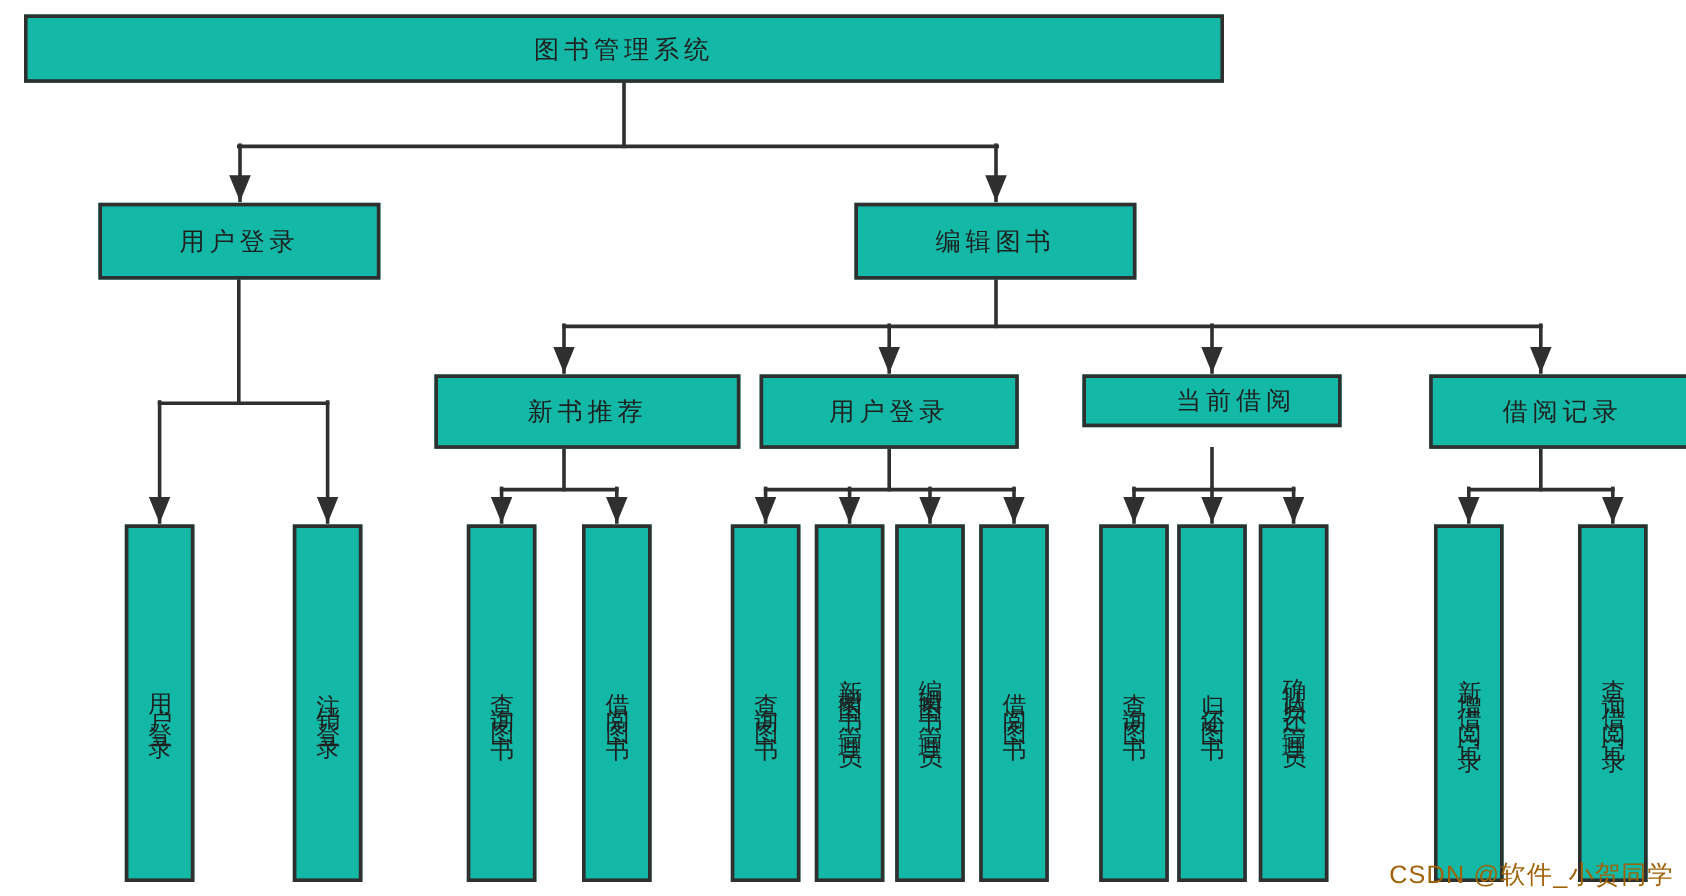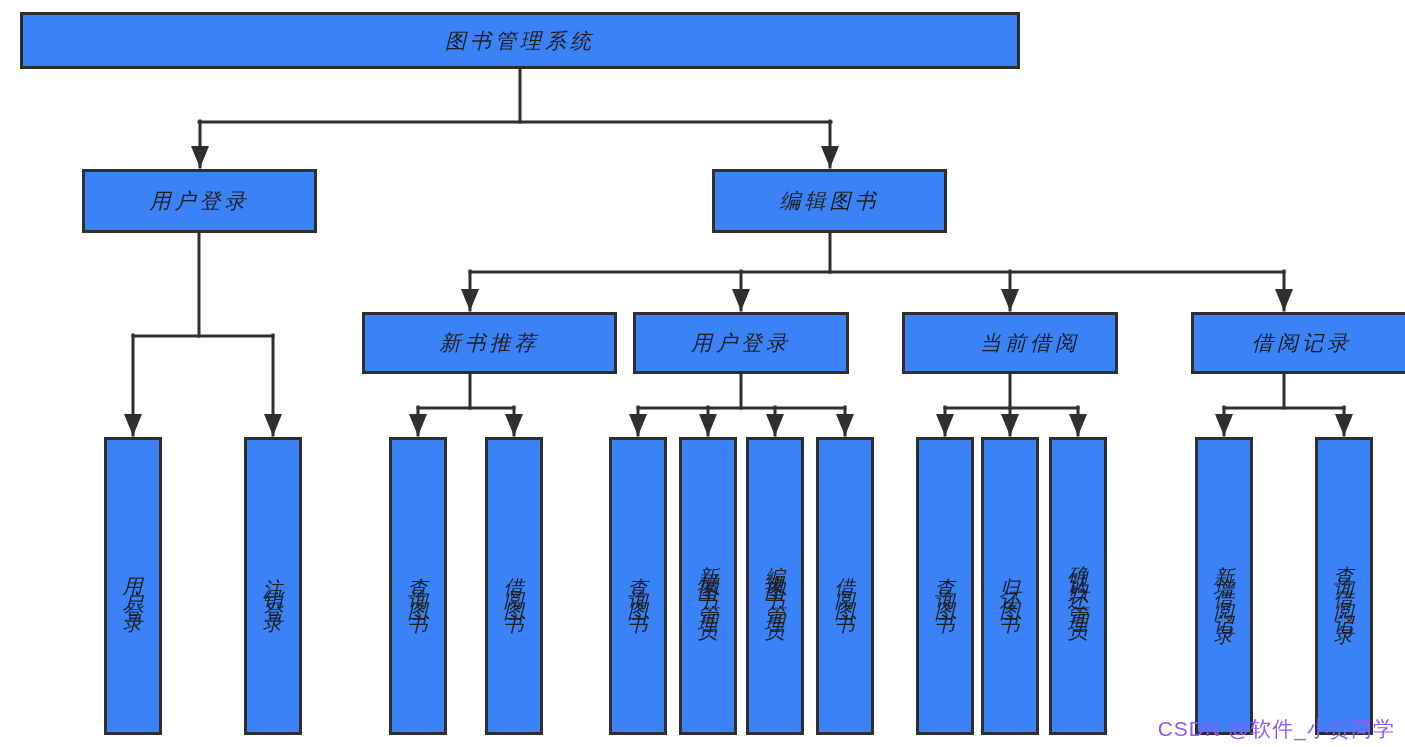--- a/index.html
+++ b/index.html
@@ -14,26 +14,25 @@
   }
   .connectors {
     position: absolute;
     left: 0; top: 0;
     width: 1405px; height: 747px;
   }
   .box {
     position: absolute;
     box-sizing: border-box;
     border: 3px solid #2f2f2f;
-    background: #3b82f6;
+    background: #14b8a6;
     display: flex;
     align-items: center;
     justify-content: center;
     z-index: 2;
-    font-style: italic;
   }
   .h-label {
     font-size: 21px;
     letter-spacing: 4px;
     white-space: nowrap;
     color: #1f1f1f;
   }
   .leaf .v-label {
     writing-mode: vertical-rl;
     text-orientation: mixed;
@@ -43,21 +42,21 @@
     color: #1f1f1f;
     white-space: nowrap;
   }
   .leaf.long .v-label { letter-spacing: 8px; }
   .watermark {
     position: absolute;
     right: 10px;
     bottom: 4px;
     font-size: 21px;
     letter-spacing: 1px;
-    color: #8b5cf6;
+    color: #a16207;
     white-space: nowrap;
     z-index: 6;
   }
 </style>
 </head>
 <body>
 
 <div class="stage">
 
   <svg class="connectors" viewBox="0 0 1405 747" xmlns="http://www.w3.org/2000/svg">
@@ -120,21 +119,21 @@
   <div class="box" style="left:712px; top:169px; width:235px; height:64px;">
     <span class="h-label">编辑图书</span>
   </div>
 
   <div class="box" style="left:362px; top:312px; width:255px; height:62px;">
     <span class="h-label">新书推荐</span>
   </div>
   <div class="box" style="left:633px; top:312px; width:216px; height:62px;">
     <span class="h-label">用户登录</span>
   </div>
-  <div class="box" style="left:902px; top:312px; width:216px; height:62px;padding-left:40px;">
+  <div class="box" style="left:902px; top:312px; width:216px; height:44px;padding-left:40px;">
     <span class="h-label">当前借阅</span>
   </div>
   <div class="box" style="left:1191px; top:312px; width:222px; height:62px;">
     <span class="h-label">借阅记录</span>
   </div>
 
   <div class="box leaf" style="left:104px; top:437px; width:58px; height:298px;">
     <span class="v-label">用户登录</span>
   </div>
   <div class="box leaf" style="left:244px; top:437px; width:58px; height:298px;">

